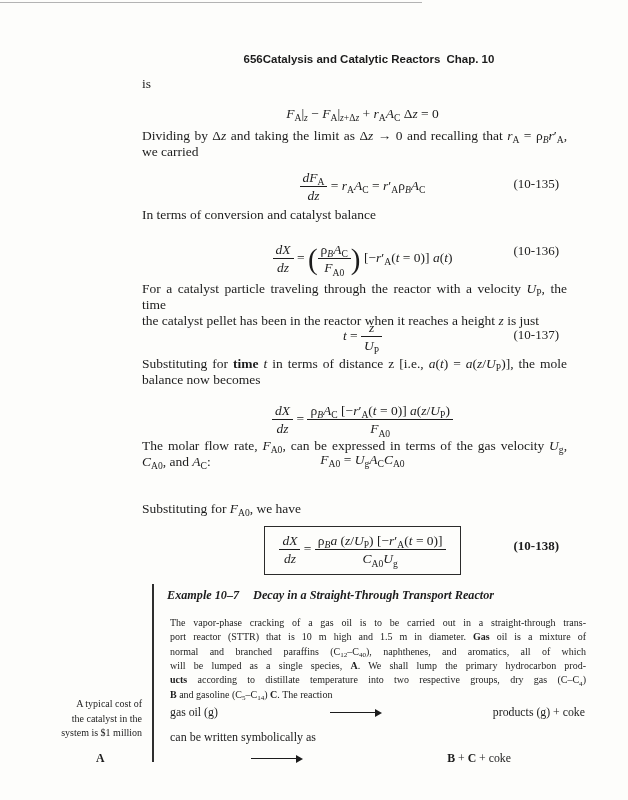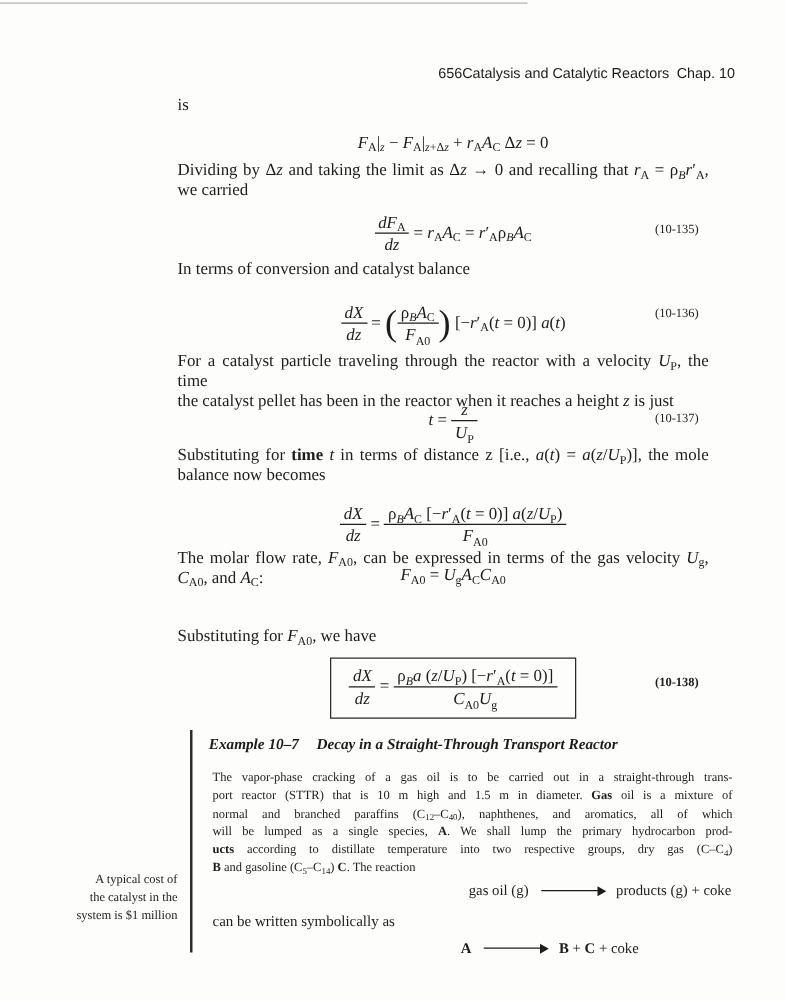--- a/index.html
+++ b/index.html
@@ -1,40 +1,40 @@
 <!DOCTYPE html>
 <html><head>
 <meta charset="utf-8">
 <style>
   html,body{margin:0;padding:0;background:#ffffff;}
   .page{position:relative;width:628px;height:800px;background:#fdfdfb;
         font-family:"Liberation Serif",serif;color:#1c1c1c;overflow:hidden;}
   .topline{position:absolute;top:2px;left:0;width:422px;height:1px;background:#b3b3b3;}
   .header{position:absolute;top:53px;left:150px;width:438px;display:flex;
-          justify-content:flex-end;align-items:baseline;
-          font-family:"Liberation Sans",sans-serif;font-weight:normal;font-size:11.5px;}
+          justify-content:center;align-items:baseline;
+          font-family:"Liberation Sans",sans-serif;font-weight:bold;font-size:11.5px;}
   .header .right{display:flex;gap:6px;}
   .para{position:absolute;left:142px;width:425px;font-size:13.5px;line-height:16px;}
   .jl{text-align:justify;text-align-last:justify;}
   .eqrow{position:absolute;left:150px;width:425px;display:flex;align-items:flex-end;
          justify-content:center;font-size:13.5px;}
-  .eqnum{position:absolute;right:16px;top:50%;transform:translateY(-50%);font-size:10px;}
+  .eqnum{position:absolute;right:16px;top:50%;transform:translateY(-50%);font-size:13px;}
   .eqnum.bold{font-weight:bold;}
   .fr{display:inline-block;vertical-align:middle;text-align:center;line-height:1.15;}
   .fr>.nu{display:block;padding:0 3px 1px;border-bottom:1px solid #1c1c1c;}
   .fr>.de{display:block;padding:1px 3px 0;}
   .bigp{font-size:215%;font-weight:normal;vertical-align:middle;line-height:0.9;}
   sub{font-size:71%;line-height:0;position:relative;top:.33em;vertical-align:baseline;}
   .box{border:1.5px solid #2b2b2b;padding:6px 14px 7px;}
   .vrule{position:absolute;left:152px;top:584px;width:1.5px;height:178px;background:#2e2e2e;}
   .ex-head{position:absolute;left:167px;top:588px;width:418px;font-size:12.2px;
            font-weight:bold;font-style:italic;}
   .ex-head .ttl{margin-left:14px;}
   .ex-body{position:absolute;left:170px;top:616px;width:416px;font-size:10px;line-height:14.35px;}
-  .rx{position:absolute;left:170px;width:415px;display:flex;justify-content:flex-end;
+  .rx{position:absolute;left:170px;width:415px;display:flex;justify-content:space-between;
       align-items:center;font-size:11.8px;}
   .rx.shift{transform:translateX(-74px);}
   .arr{display:inline-block;width:50px;height:1.2px;background:#1c1c1c;position:relative;
        vertical-align:middle;margin:0 10px;}
   .arr::after{content:'';position:absolute;right:-2px;top:-3.4px;width:0;height:0;
        border-top:4px solid transparent;border-bottom:4px solid transparent;
        border-left:7px solid #1c1c1c;}
   .connector{position:absolute;left:170px;width:416px;font-size:12px;}
   .margin-note{position:absolute;left:28px;top:697px;width:114px;text-align:right;
        font-size:10px;line-height:14.6px;}

